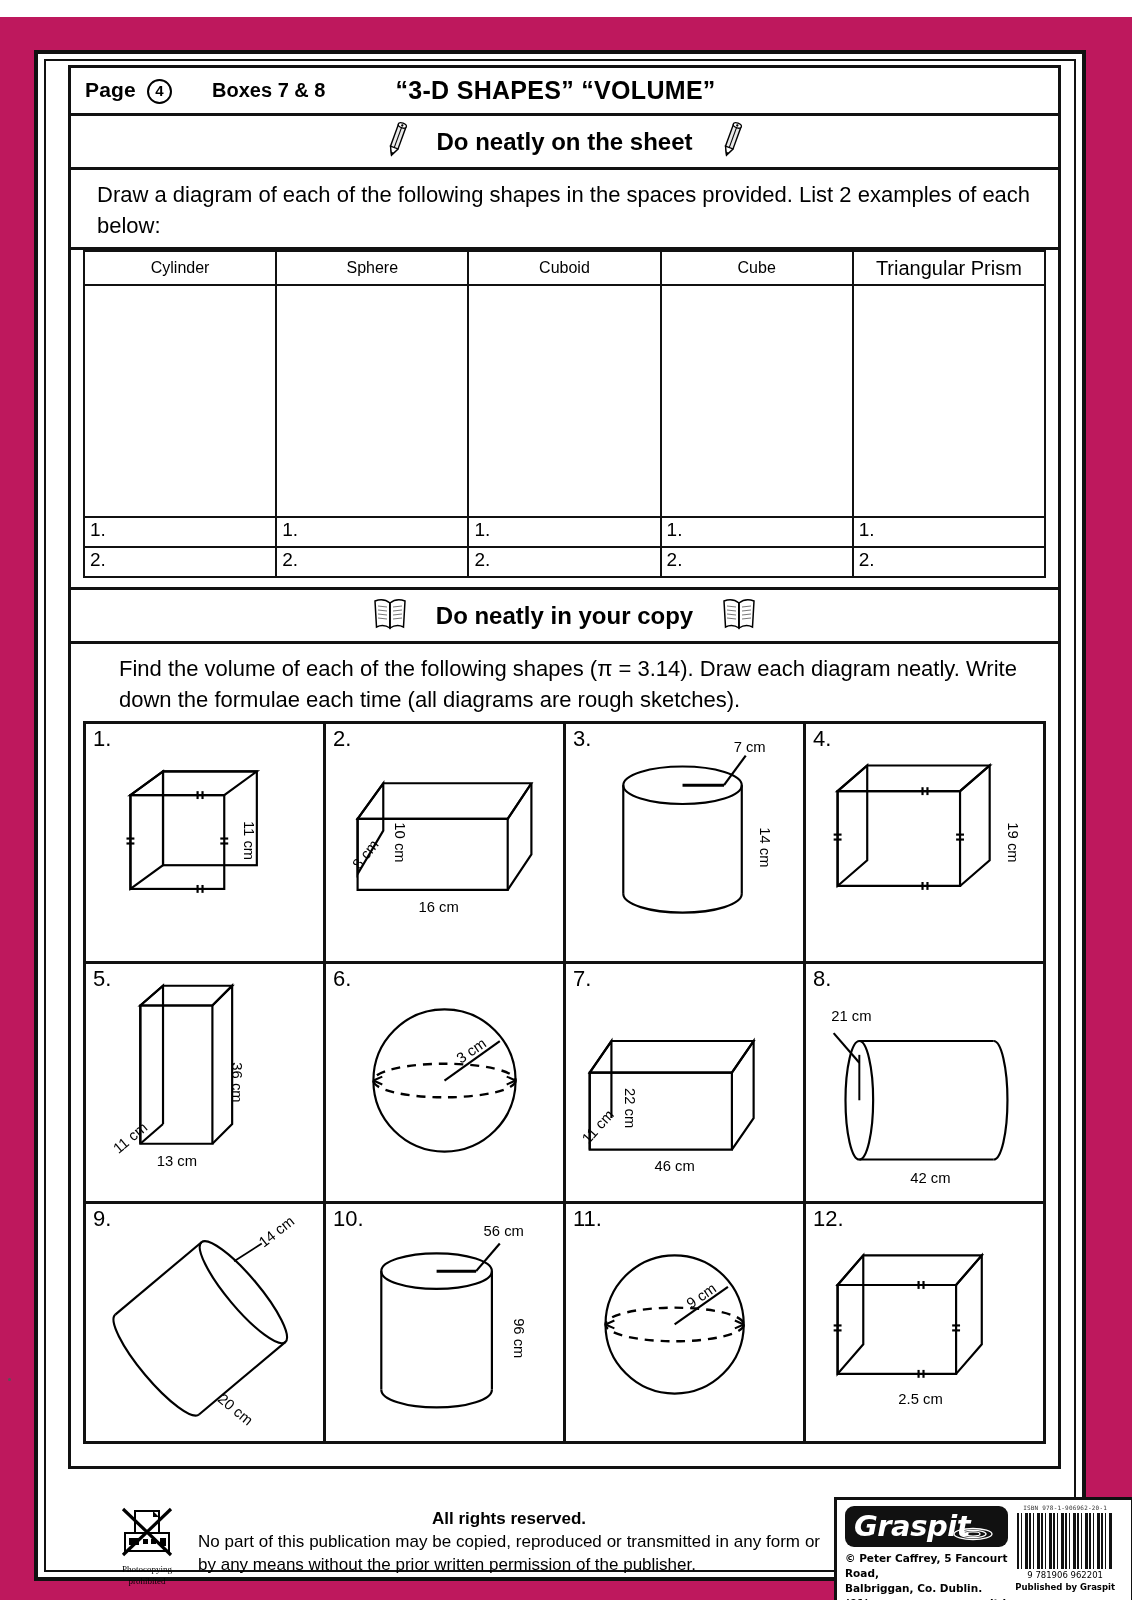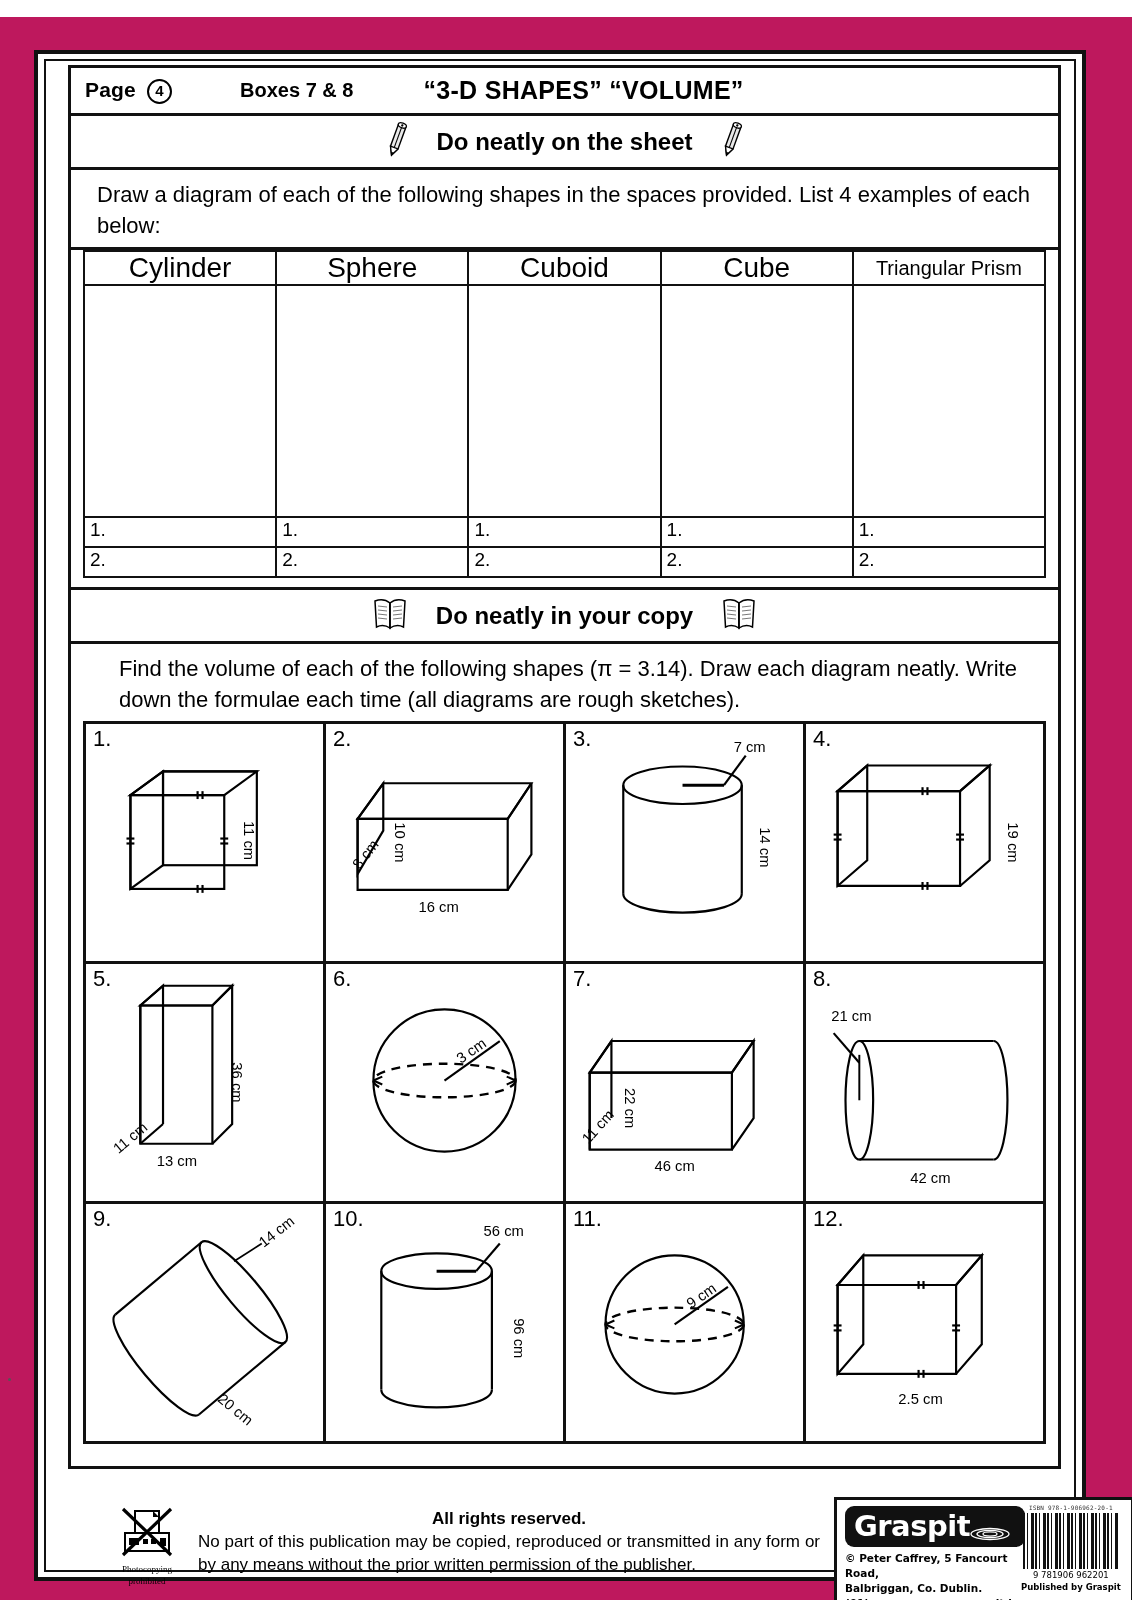--- a/index.html
+++ b/index.html
@@ -79,21 +79,21 @@
     text-align: center;
     line-height: 19px;
     font-size: 15px;
     font-weight: bold;
     vertical-align: 1px;
     margin-left: 5px;
   }
   .boxes-label {
     font-size: 20px;
     font-weight: bold;
-    margin-left: 68px;
+    margin-left: 40px;
   }
   .main-title {
     font-size: 25px;
     font-weight: bold;
     margin-left: 70px;
     letter-spacing: .3px;
   }
 
   
   .ribbon {
@@ -126,21 +126,21 @@
     width: 100%;
     table-layout: fixed;
   }
   table.shapes-table td {
     border: 2px solid #111;
     box-sizing: border-box;
   }
   .sh-head td {
     height: 34px;
     text-align: center;
-    font-size: 28px;
+    font-size: 16px;
     padding: 0;
   }
   .sh-head td.narrow { font-size: 20px; }
   .sh-draw td { height: 232px; }
   .sh-list td {
     height: 30px;
     font-size: 19px;
     padding-left: 5px;
     vertical-align: top;
   }
@@ -228,25 +228,26 @@
     background: #fff;
     display: flex;
     margin-top: 6px;
   }
   .pub-left {
     width: 182px;
     padding: 6px 0 0 8px;
     box-sizing: border-box;
   }
   .graspit-logo {
-    width: 180px;
+    width: 163px;
     height: 41px;
     background: #111;
     border-radius: 9px;
     position: relative;
+    font-style: italic;
   }
   .graspit-word {
     position: absolute;
     left: 9px; top: 3px;
     color: #fff;
     font-size: 29px;
     font-weight: bold;
     font-family: "DejaVu Sans", sans-serif;
     letter-spacing: -.5px;
   }
@@ -352,21 +353,21 @@
               <path d="M9 28 L17 28 L13 36 Z" fill="#fff" stroke="#000" stroke-width="1.3"></path>
               <path d="M11.5 33 L14.5 33 L13 36 Z" fill="#000"></path>
               <ellipse cx="13" cy="4.5" rx="4.2" ry="2.4" fill="#fff" stroke="#000" stroke-width="1.3"></ellipse>
               <circle cx="13" cy="4.5" r="1.2" fill="#000"></circle>
             </g>
           </svg>
         </span>
       </div>
 
       <div class="band para-band">
-        <div class="para-text">Draw a diagram of each of the following shapes in the spaces provided. List 4 examples of each below:</div>
+        <div class="para-text">Draw a diagram of each of the following shapes in the spaces provided. List 2 examples of each below:</div>
       </div>
 
       <div class="band shapes-table-wrap">
         <table class="shapes-table">
           <tbody>
               <tr class="sh-head">
             <td>Cylinder</td>
             <td>Sphere</td>
             <td>Cuboid</td>
             <td>Cube</td>

